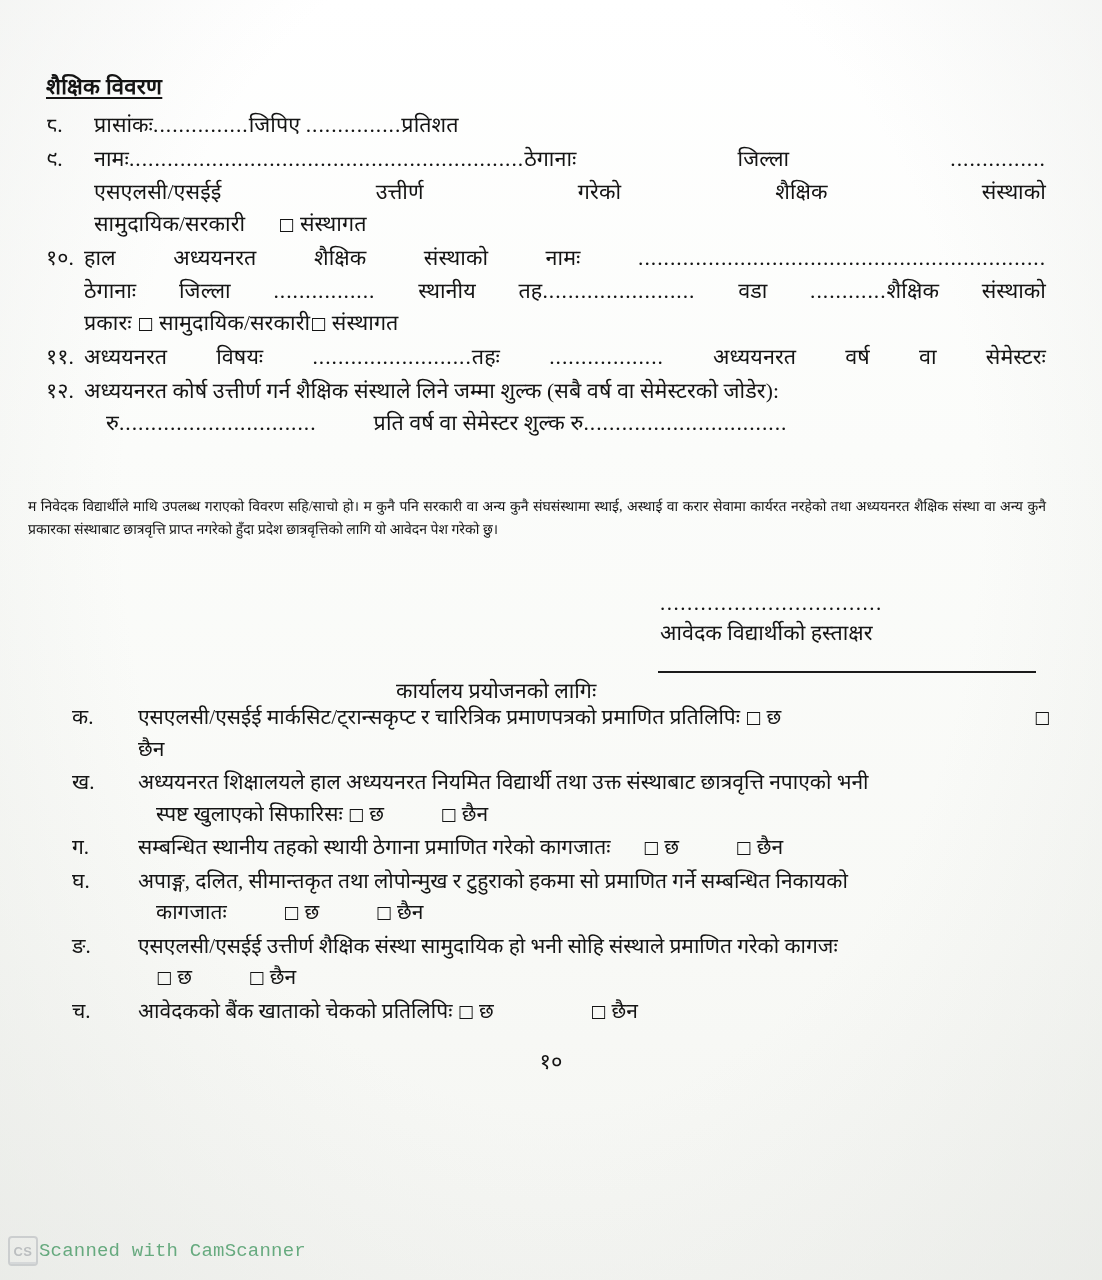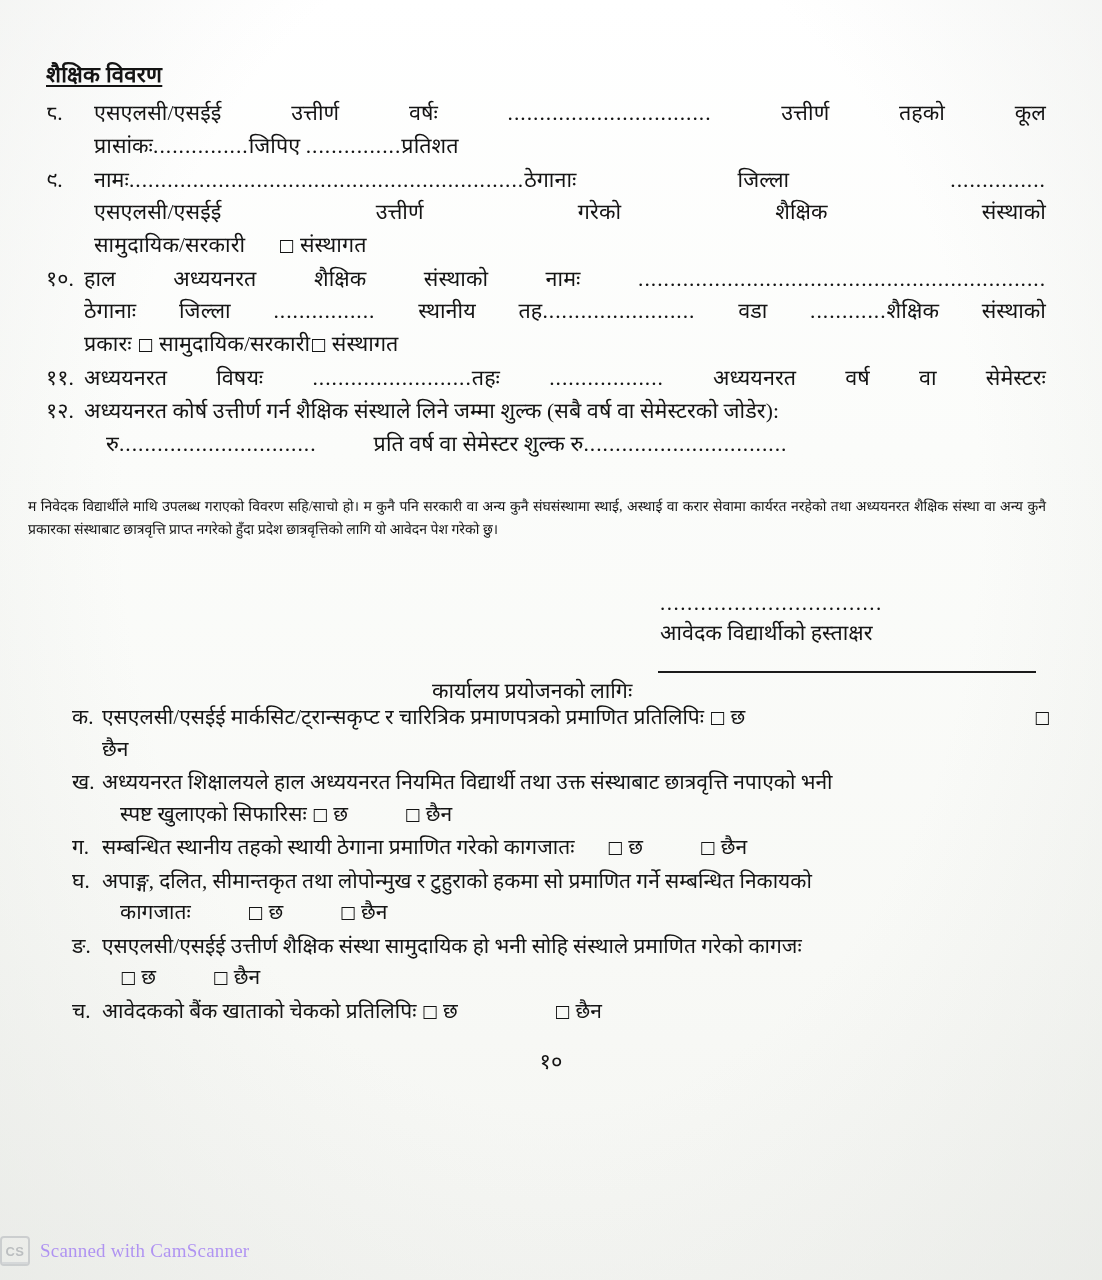--- a/index.html
+++ b/index.html
@@ -45,21 +45,21 @@
     font-size: 21.5px;
     line-height: 1.52;
     letter-spacing: 0.1px;
   }
 
   .section-heading {
     font-weight: 700;
     font-size: 22px;
     text-decoration: underline;
     text-underline-offset: 3px;
-    margin: 0 0 6px 0;
+    margin: 12px 0 6px 0;
     letter-spacing: 0.3px;
   }
 
   
   .item {
     display: flex;
     align-items: flex-start;
     margin-bottom: 1px;
   }
   .item-num {
@@ -130,21 +130,21 @@
     position: absolute;
     left: 658px;
     top: 671px;
     width: 378px;
     height: 0;
     border-top: 2px solid #1b1b1b;
   }
 
   .office-title {
     position: absolute;
-    left: 432px;
+    left: 396px;
     top: 675px;
     font-size: 21.5px;
   }
 
   
   .checklist {
     position: absolute;
     left: 72px;
     top: 702px;
     width: 978px;
@@ -153,90 +153,83 @@
   }
   .cl-item {
     display: flex;
     align-items: flex-start;
     margin-bottom: 2px;
   }
   .cl-marker {
     flex: 0 0 auto;
     width: 30px;
   }
-  .cl-body { flex: 1 1 auto; min-width: 0; }
+  .cl-body { flex: 1 1 auto; min-width: 0; margin-left: 36px; }
   .cl-line.spread {
     display: flex;
     justify-content: space-between;
     align-items: baseline;
   }
   .cl-line.wrap-indent { padding-left: 18px; }
 
   .page-number {
     position: absolute;
     left: 0;
     right: 0;
     top: 1045px;
     text-align: center;
     font-size: 22px;
   }
 
   
   .cs-footer {
     position: absolute;
-    left: 0;
+    left: 8px;
     bottom: 14px;
     display: flex;
     align-items: center;
-    gap: 10px;
+    gap: 1px;
     z-index: 5;
     opacity: 0.62;
   }
   .cs-logo {
     width: 26px;
     height: 26px;
     border: 2px solid #b9bcc0;
     border-radius: 4px;
     display: flex;
     align-items: center;
     justify-content: center;
     font-family: "Liberation Sans", sans-serif;
     font-size: 13px;
     font-weight: 700;
     color: #9ea2a7;
     letter-spacing: 0.5px;
     box-shadow: inset 0 -5px 0 -3px #c9ccd0;
   }
   .cs-text {
-    font-family: Liberation Serif, serif;
+    font-family: Liberation Mono, monospace;
     font-size: 19px;
-    color: #8b5cf6;
+    color: #15803d;
     letter-spacing: 0.2px;
   }
 </style>
 </head>
 <body>
 
 <div class="page">
   <div class="sheet">
 
     <div class="doc-body">
 
       <div class="section-heading">शैक्षिक विवरण</div>
 
       <div class="item">
         <div class="item-num">८.</div>
         <div class="item-body">
-          <span class="line justify">
-            <span>एसएलसी/एसईई उत्तीर्ण वर्षः</span>
-            <span class="dots">................................</span>
-            <span>उत्तीर्ण</span>
-            <span>तहको</span>
-            <span>कूल</span>
-          </span>
           <span class="line">
             <span>प्रासांकः</span><span class="dots">...............</span><span>जिपिए</span>
             <span class="dots">...............</span><span>प्रतिशत</span>
           </span>
         </div>
       </div>
 
       <div class="item">
         <div class="item-num">९.</div>
         <div class="item-body">

